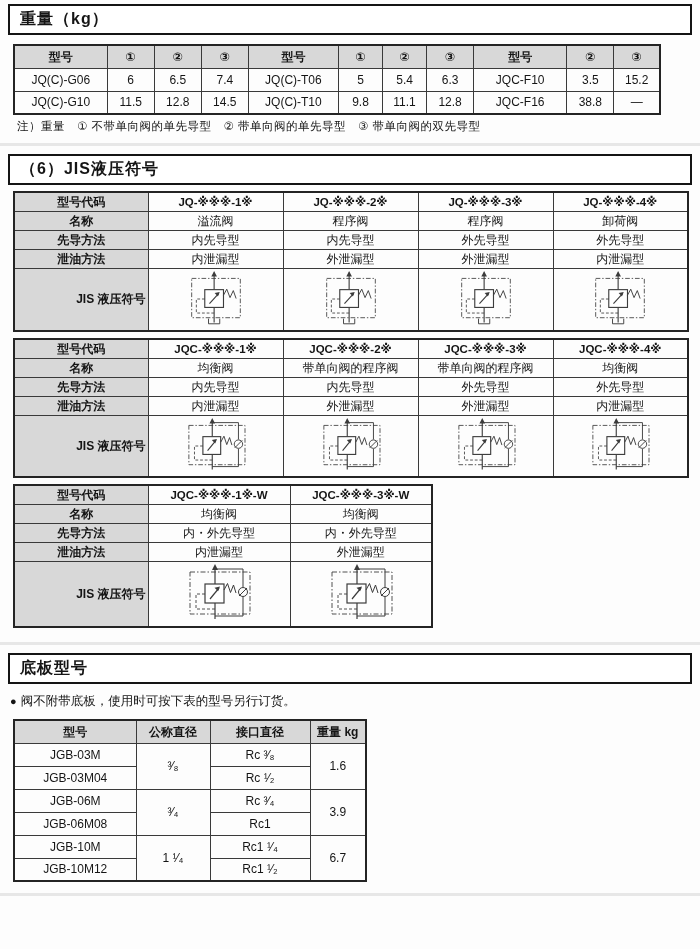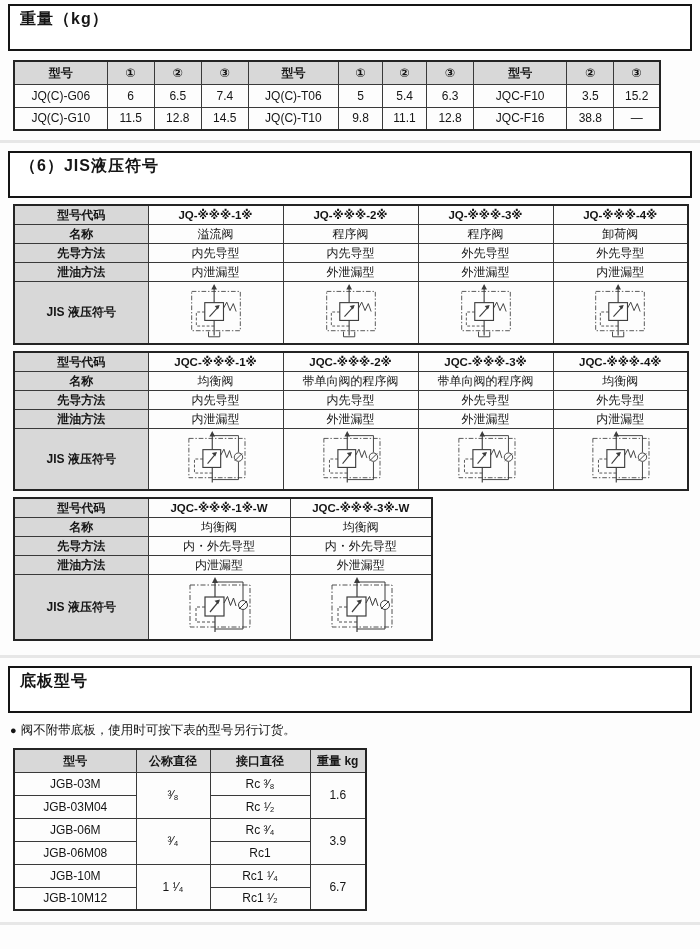--- a/index.html
+++ b/index.html
@@ -8,21 +8,21 @@
     width:700px; height:949px;
     background:#fdfdfd; color:#151515;
     font-family:"Liberation Sans","DejaVu Sans",sans-serif;
     font-size:12px;
   }
   .page { padding:4px 8px 0 8px; }
 
   .sec-title {
     border:2px solid #141414; background:#fff;
     font-size:16px; font-weight:bold; letter-spacing:1px;
-    padding:3px 10px 20px 10px; line-height:20px;
+    padding:3px 10px 4px 10px; line-height:20px;
   }
   .sep { height:3px; background:#e7e7e7; margin:9px -8px 8px -8px; }
 
   table { border-collapse:collapse; table-layout:fixed; }
   .t { border:2px solid #242424; margin-left:5px; }
   .t th, .t td {
     border:1px solid #3a3a3a; text-align:center;
     padding:2px 3px; line-height:16px; overflow:hidden;
   }
   .gray { background:#d8d8d8; }
@@ -30,21 +30,21 @@
   
   .weight-t { width:648px; margin-top:9px; }
   .weight-t td, .weight-t th { height:23px; font-size:12px; }
   .note { font-size:11.5px; margin:4px 0 0 9px; letter-spacing:0.5px; }
 
   
   .jis-t { width:674px; margin-top:6px; }
   .jis-t3 { width:420px; }
   .jis-t td, .jis-t th { height:18px; padding:1px 2px; }
   .jis-t .code { font-weight:bold; font-size:11.5px; }
-  .jis-t .symrow td, .jis-t .symrow th { height:62px; }
+  .jis-t .symrow td, .jis-t .symrow th { height:62px;text-align:right; }
   .sym { display:block; margin:0 auto; }
 
   
   .base-t { width:352px; margin-top:9px; }
   .base-t td, .base-t th { height:23px; }
   .bullet { margin:9px 0 2px 2px; font-size:12.5px; }
   .bullet .dot { font-size:11px; margin-right:4px; }
   .foot-text { margin:8px 0 0 9px; font-size:12.5px; }
 
   svg.defs { position:absolute; width:0; height:0; }
@@ -139,20 +139,21 @@
       <td>JQ(C)-T10</td>
       <td>9.8</td>
       <td>11.1</td>
       <td>12.8</td>
       <td>JQC-F16</td>
       <td>38.8</td>
       <td>—</td>
     </tr>
   </tbody>
     </table>
+  <div class="note">注）重量　① 不带单向阀的单先导型　② 带单向阀的单先导型　③ 带单向阀的双先导型</div>
 
   <div class="sep"></div>
 
   <div class="sec-title">（6）JIS液压符号</div>
 
   <table class="t jis-t">
     <colgroup>
         <col style="width:134px">
         <col style="width:135px">
         <col style="width:135px">

